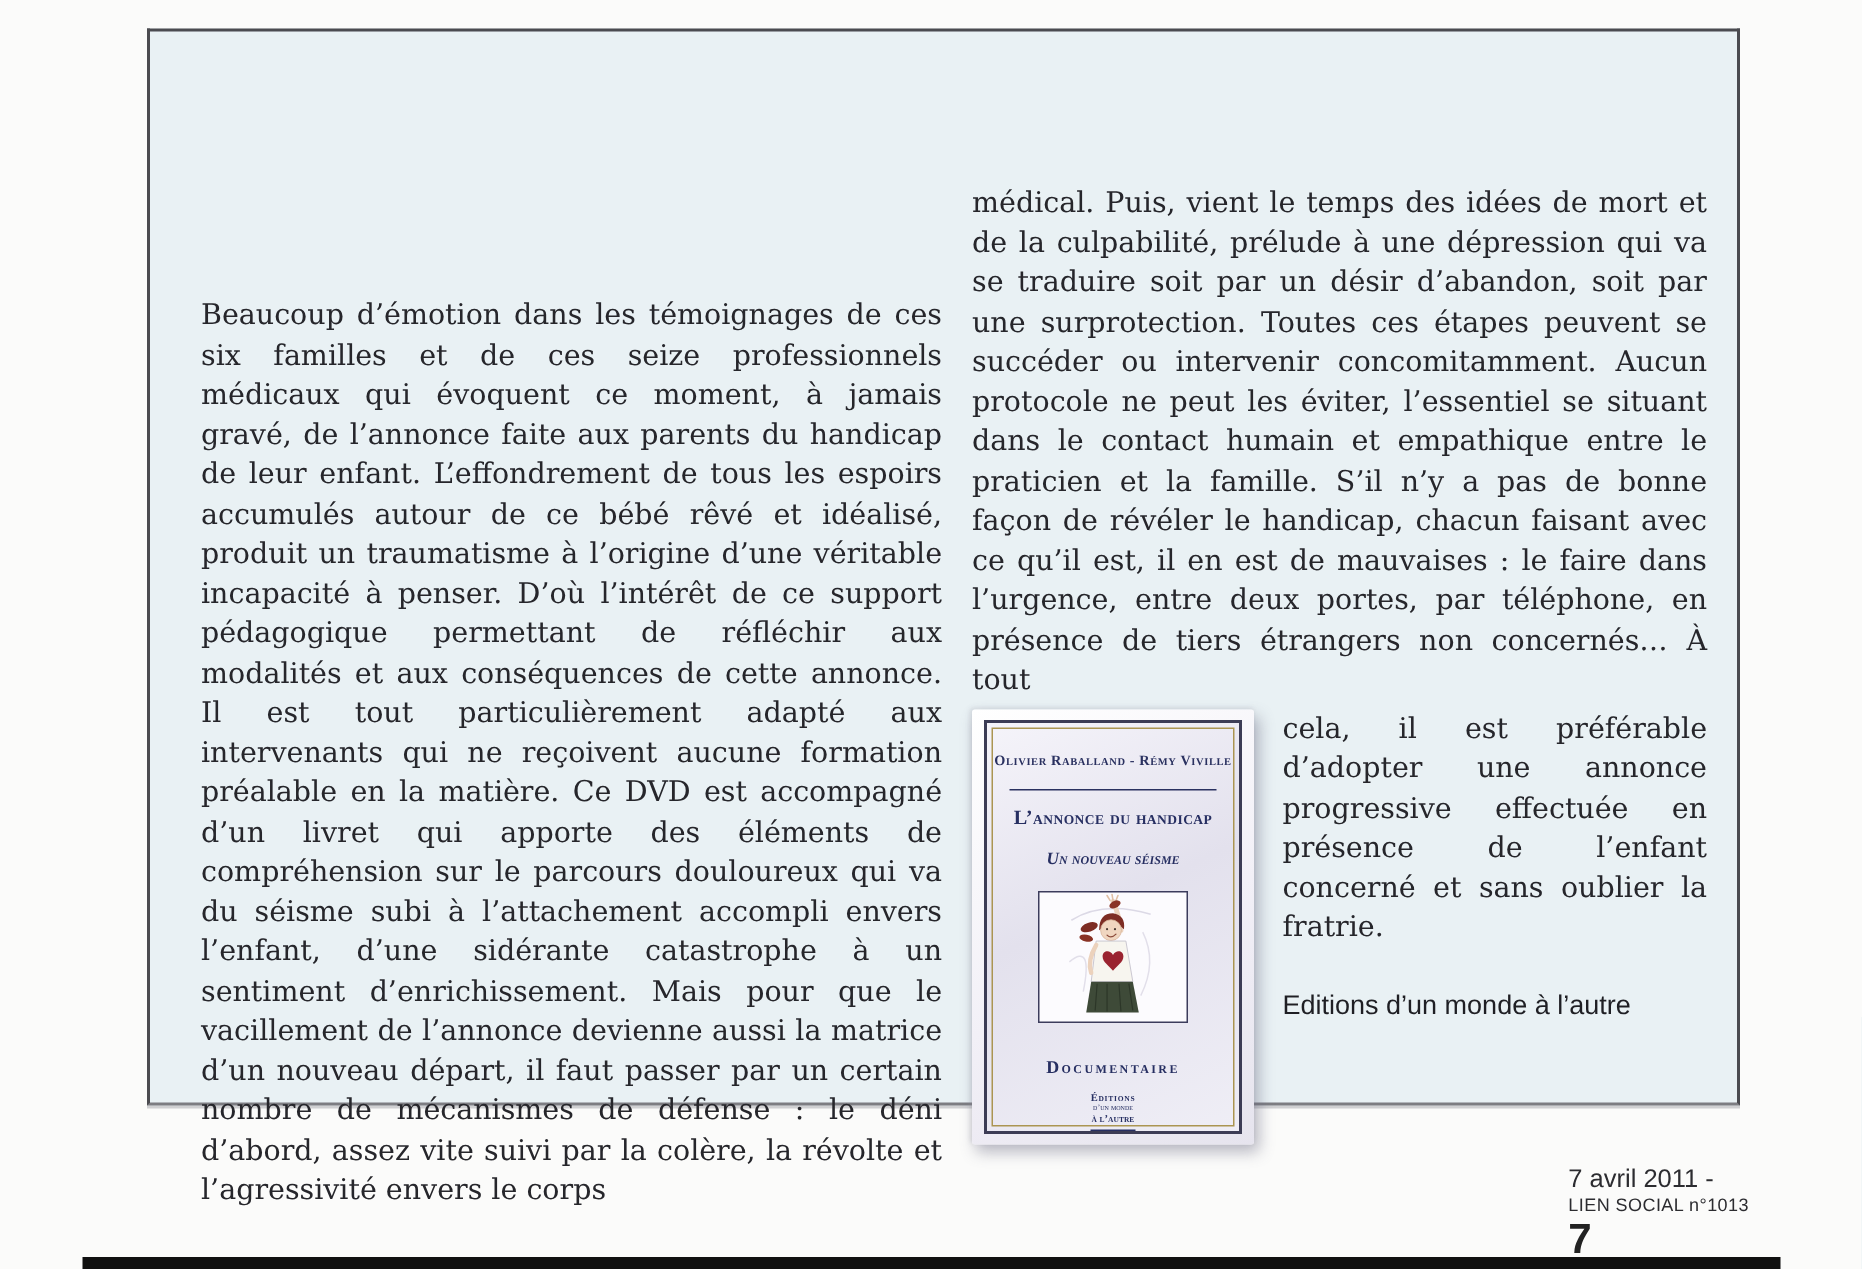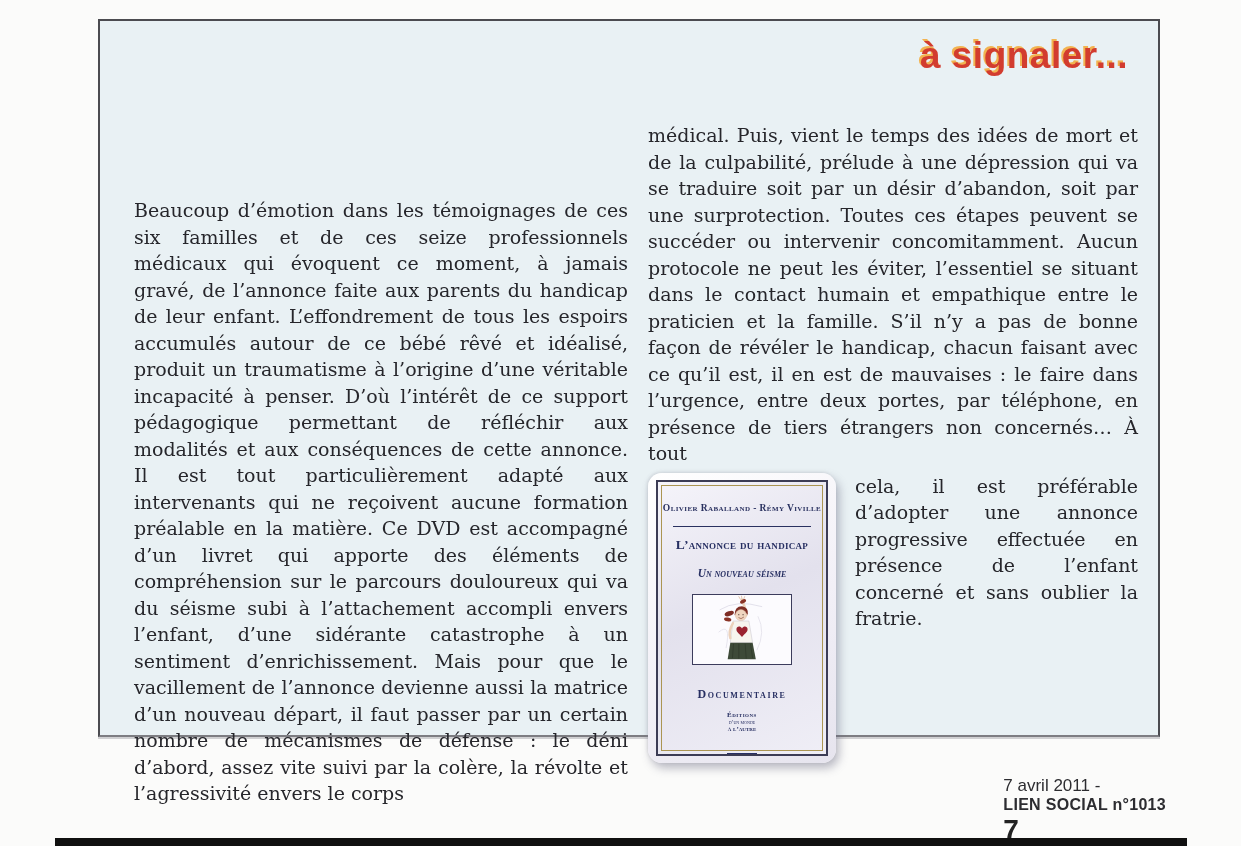--- a/index.html
+++ b/index.html
@@ -51,21 +51,21 @@
   .rc-bottom { display:flex; margin-top:6px; gap:19px; }
   .rc-side { flex:1; min-width:0; }
   .wrap-text { margin:0; }
 
   
   .dvd-photo {
     flex:0 0 188px; height:290px;
     background:linear-gradient(150deg,#ffffff 0%,#f2f0f7 55%,#e6e4ee 100%);
     padding:7px 8px;
     box-shadow:3px 5px 10px rgba(100,100,125,.45), -1px -1px 3px rgba(150,150,165,.25);
-    border-radius:14px;
+    border-radius:2px;
   }
   .dvd-card {
     position:relative; width:100%; height:100%;
     background:linear-gradient(155deg,#f5f4fa 0%,#e3e1ed 45%,#efeef6 100%);
     border:2px solid #3c3c55;
     display:flex; flex-direction:column; align-items:center;
     font-family:"Liberation Serif", serif;
   }
   .dvd-gold-frame {
     position:absolute; inset:3px;
@@ -90,21 +90,21 @@
     border:1px solid #3c3c5c; background:#fcfbfe;
     margin-top:7px; overflow:hidden;
   }
   .dvd-illus svg { display:block; width:100%; height:100%; }
   .dvd-genre {
     margin-top:16px; font-size:12px; font-weight:700;
     color:#272f62; font-variant:small-caps; letter-spacing:1.6px;
   }
   .dvd-publisher {
     margin-top:4px; text-align:center; color:#272f62;
-    border-bottom:1px solid #272f62; padding-bottom:19px; line-height:1.15;
+    border-bottom:1px solid #272f62; padding-bottom:2px; line-height:1.15;
   }
   .pub-l1 { font-size:7px;  font-weight:700; letter-spacing:.5px; font-variant:small-caps; }
   .pub-l2 { font-size:5.5px; font-variant:small-caps; }
   .pub-l3 { font-size:7px;  font-weight:700; font-variant:small-caps; }
 
   
   .caption {
     margin-top:26px;
     font-family:"Liberation Sans", sans-serif;
     font-size:18px; line-height:25px; color:#1f1f24;
@@ -112,35 +112,34 @@
   .cap-para { text-align:justify; margin:0 0 0 0; }
   .cap-bold { font-weight:700; font-style:italic; }
   .cap-line { text-align:left; }
 
   
   .footer {
     position:absolute; top:776px; right:80px;
     display:flex; align-items:baseline; color:#2c2c30;flex-direction:column;
   }
   .footer-date    { font-size:17px; }
-  .footer-journal { font-size:16px; font-weight:700; letter-spacing:.3px; margin-left:6px; }
+  .footer-journal { font-size:12px; font-weight:400; letter-spacing:.3px; margin-left:6px; }
   .footer-page    { font-size:28px; font-weight:700; margin-left:11px; color:#222; }
 
   
   .scan-strip {
     position:absolute; left:55px; bottom:0;
     width:1132px; height:8px; background:#101010;
   }
 </style>
 </head>
 <body>
 
 <div class="panel">
 
-  <div class="section-label">à signaler...</div>
 
 
   <div class="col col-left">Beaucoup d’émotion dans les témoignages de ces six familles et de ces seize professionnels médicaux qui évoquent ce moment, à jamais gravé, de l’annonce faite aux parents du handicap de leur enfant. L’effondrement de tous les espoirs accumulés autour de ce bébé rêvé et idéalisé, produit un traumatisme à l’origine d’une véritable incapacité à penser. D’où l’intérêt de ce support pédagogique permettant de réfléchir aux modalités et aux conséquences de cette annonce. Il est tout particulièrement adapté aux intervenants qui ne reçoivent aucune formation préalable en la matière. Ce DVD est accompagné d’un livret qui apporte des éléments de compréhension sur le parcours douloureux qui va du séisme subi à l’attachement accompli envers l’enfant, d’une sidérante catastrophe à un sentiment d’enrichissement. Mais pour que le vacillement de l’annonce devienne aussi la matrice d’un nouveau départ, il faut passer par un certain nombre de mécanismes de défense : le déni d’abord, assez vite suivi par la colère, la révolte et l’agressivité envers le corps</div>
 
   <div class="col col-right">
     <p class="rc-top">médical. Puis, vient le temps des idées de mort et de la culpabilité, prélude à une dépression qui va se traduire soit par un désir d’abandon, soit par une surprotection. Toutes ces étapes peuvent se succéder ou intervenir concomitamment. Aucun protocole ne peut les éviter, l’essentiel se situant dans le contact humain et empathique entre le praticien et la famille. S’il n’y a pas de bonne façon de révéler le handicap, chacun faisant avec ce qu’il est, il en est de mauvaises : le faire dans l’urgence, entre deux portes, par téléphone, en présence de tiers étrangers non concernés… À tout</p>
 
     <div class="rc-bottom">
 
       <figure class="dvd-photo">
@@ -188,20 +187,21 @@
             <div class="pub-l2">d’un monde</div>
             <div class="pub-l3">à l’autre</div>
           </div>
         </div>
       </figure>
 
       <div class="rc-side">
         <p class="wrap-text">cela, il est préférable d’adopter une annonce progressive effectuée en présence de l’enfant concerné et sans oublier la fratrie.</p>
 
         <div class="caption">
+          <div class="cap-line">Editions d’un monde à l’autre</div>
         </div>
       </div>
 
     </div>
   </div>
 </div>
 
 <div class="footer">
   <span class="footer-date">7 avril 2011 -</span>
   <span class="footer-journal">LIEN SOCIAL n°1013</span>

